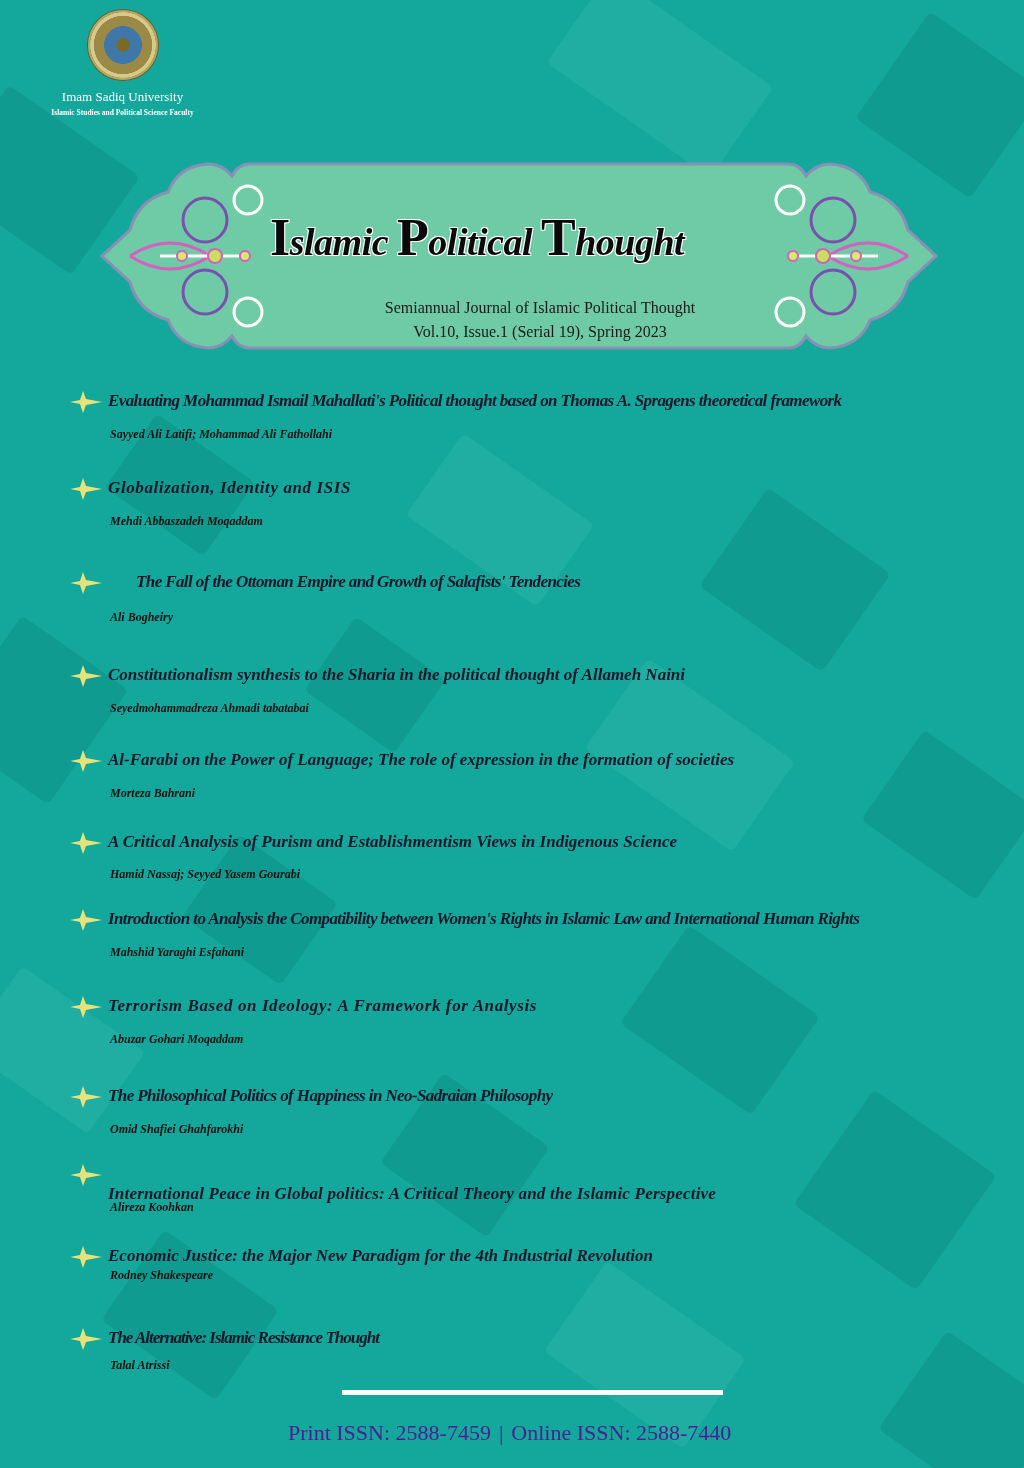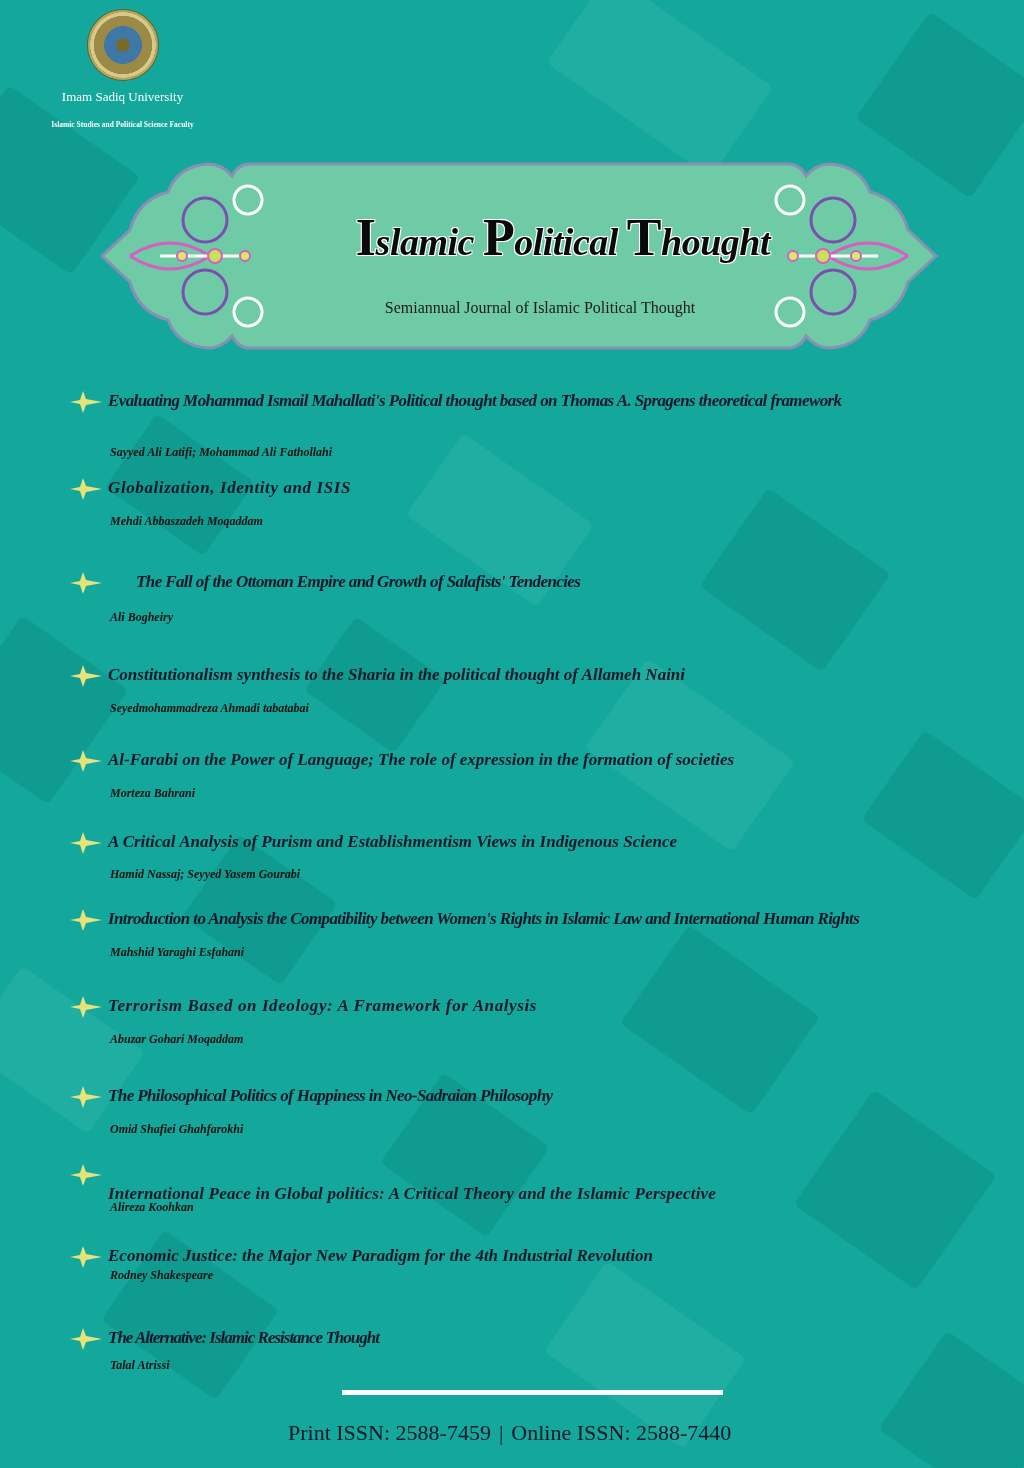--- a/index.html
+++ b/index.html
@@ -36,33 +36,33 @@
       border-radius: 50%;
       background: radial-gradient(circle, #7a6a2a 0 14%, #3f78a8 15% 40%, #9b8a45 41% 62%, #d8c98a 63% 70%, #8d7a36 71% 100%);
       border: 2px solid #b8a560;
       box-shadow: 0 0 0 1px #6b5a20;
     }
     .univ-name {
       color: #ffffff; font-size: 13px; margin-top: 10px; line-height: 1.1;
       margin-left: 0;
     }
     .faculty-name {
-      color: #ffffff; font-size: 7.5px; font-weight: bold; margin-top: 16px;
+      color: #ffffff; font-size: 7.5px; font-weight: bold; margin-top: 4px;
       white-space: nowrap;
     }
 
     
     .banner {
       position: absolute; left: 100px; top: 160px; width: 838px; height: 192px;
     }
     .banner svg { position: absolute; inset: 0; }
     .banner-title {
       position: absolute; left: 170px; top: 48px; width: 500px;
       font-size: 38px; font-weight: bold; font-style: italic;
-      color: #0a0a0a; text-align: right; white-space: nowrap;
+      color: #0a0a0a; text-align: left; white-space: nowrap;
       text-shadow: 1px 1px 0 #fff, -1px -1px 0 #fff, 1px -1px 0 #fff, -1px 1px 0 #fff;
       letter-spacing: -0.5px;
     }
     .banner-title .cap { font-size: 52px; font-style: normal; }
     .banner-subtitle {
       position: absolute; left: 170px; top: 136px; width: 540px;
       text-align: center; font-size: 16px; color: #1a1a1a; line-height: 24px;
     }
 
     
@@ -87,21 +87,21 @@
       white-space: nowrap; color: #111;
     }
 
     
     .footer-rule {
       position: absolute; left: 342px; top: 1390px; width: 381px; height: 5px;
       background: #ffffff;
     }
     .issn {
       position: absolute; left: 288px; top: 1420px;
-      font-size: 22px; color: #0f172a; white-space: nowrap;
+      font-size: 22px; color: #4c1d95; white-space: nowrap;
     }
     .issn .sep { margin: 0 8px; }
   </style>
 </head>
 <body>
 
 <div class="bg-pattern">
   <div class="shape" style="left:-40px;top:120px;width:160px;height:120px;"></div>
   <div class="shape light" style="left:560px;top:20px;width:200px;height:110px;"></div>
   <div class="shape" style="left:880px;top:40px;width:140px;height:130px;"></div>
@@ -154,30 +154,31 @@
         <circle cx="756" cy="96" r="5" fill="#d7e86a" stroke="#d65fc0" stroke-width="2"></circle>
         <circle cx="723" cy="96" r="7" fill="#c9e05a" stroke="#d65fc0" stroke-width="2"></circle>
         <circle cx="693" cy="96" r="5" fill="#d7e86a" stroke="#d65fc0" stroke-width="2"></circle>
       </g>
     </svg>
     <div class="banner-title">
       <span class="cap">I</span><span>slamic </span><span class="cap">P</span><span>olitical </span><span class="cap">T</span><span>hought</span>
     </div>
     <div class="banner-subtitle">
       <div>Semiannual Journal of Islamic Political Thought</div>
+      <div>Vol.10, Issue.1 (Serial 19), Spring 2023</div>
     </div>
   </div>
 
   <div class="articles">
     <div class="article" style="top:389px;">
       <svg class="bullet" viewBox="0 0 38 26">
           <path d="M4 13 L14 11 L17 2 L20 10 L36 13 L20 16 L17 24 L14 15 Z" fill="#e8e27a"></path>
         </svg>
       <div class="title narrow">Evaluating Mohammad Ismail Mahallati's Political thought based on Thomas A. Spragens theoretical framework</div>
-      <div class="author" style="top:56px;">Sayyed Ali Latifi; Mohammad Ali Fathollahi</div>
+      <div class="author" style="top:38px;">Sayyed Ali Latifi; Mohammad Ali Fathollahi</div>
     </div>
     <div class="article" style="top:476px;">
       <svg class="bullet" viewBox="0 0 38 26">
           <path d="M4 13 L14 11 L17 2 L20 10 L36 13 L20 16 L17 24 L14 15 Z" fill="#e8e27a"></path>
         </svg>
       <div class="title wide">Globalization, Identity and ISIS</div>
       <div class="author" style="top:38px;">Mehdi Abbaszadeh Moqaddam</div>
     </div>
     <div class="article" style="top:570px;">
       <svg class="bullet" viewBox="0 0 38 26">

